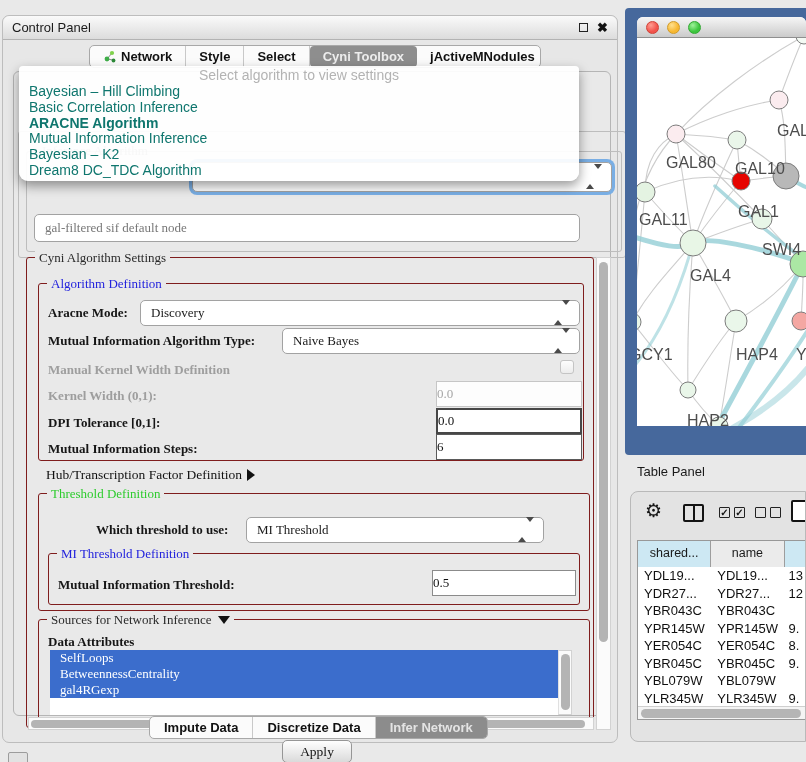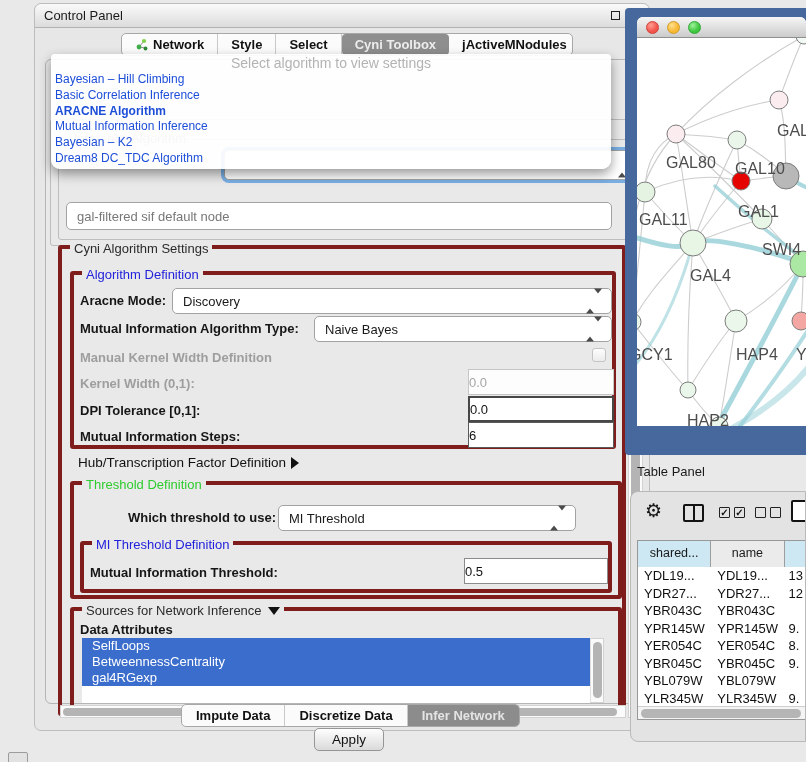--- a/index.html
+++ b/index.html
@@ -5,22 +5,22 @@
   * { margin:0; padding:0; box-sizing:border-box; }
   html,body { width:806px; height:762px; }
   body {
     position:relative; overflow:hidden;
     background:#e9e9e9;
     font-family:"Liberation Sans", sans-serif;
     -webkit-font-smoothing:antialiased;
   }
   
   #control-panel {
-    position:absolute; left:2px; top:3px; width:616px; height:728px;
-    background:#e7e7e7; border:1px solid #bdbdbd; border-radius:7px;margin-left:32px;
+    position:absolute; left:2px; top:15px; width:616px; height:728px;
+    background:#e7e7e7; border:1px solid #bdbdbd; border-radius:7px;
   }
   .cp-titlebar {
     position:absolute; left:0; top:0; right:0; height:24px;
     background:linear-gradient(#fafafa,#dcdcdc);
     border-bottom:1px solid #b3b3b3; border-radius:7px 7px 0 0;
     display:flex; align-items:center; padding:0 9px;
   }
   .cp-title { font-size:13px; color:#1a1a1a; }
   .cp-titlebar-buttons { margin-left:auto; display:flex; align-items:center; gap:9px; }
   .float-btn { width:9px; height:9px; border:1.5px solid #222; background:transparent; }
@@ -34,21 +34,21 @@
   .cp-tab {
     display:flex; align-items:center; gap:5px;
     padding:0 13px; font-size:13px; font-weight:bold; color:#111;
     border-right:1px solid #c9c9c9; white-space:nowrap;
   }
   .cp-tab:last-child { border-right:none; }
   .cp-tab.selected { background:#8e8e8e; color:#ededed; border-radius:4px; border-right:none; margin:0; }
   
   .cp-content {
     position:absolute; left:10px; top:55px; width:598px; height:645px;
-    background:#e9e9e9; border:1px solid #b5b5b5; border-radius:6px;
+    background:#e9e9e9; border:1px solid #b5b5b5; border-radius:6px;font-family:Liberation Serif, serif;
   }
   
   .bg-groupbox { position:absolute; border:1px solid #bdbdbd; border-radius:3px; }
   #bg-inference-label { position:absolute; left:28px; top:71px; font-size:13px; color:#8f8f8f; }
   .combo {
     position:absolute; background:#fff; border:1px solid #a2a2a2; border-radius:5px;
     font-size:13px; color:#1a1a1a; display:flex; align-items:center; padding-left:10px;
   }
   .combo .spin { position:absolute; right:9px; top:50%; transform:translateY(-50%); }
   .spin .up { width:0;height:0;border-left:4px solid transparent;border-right:4px solid transparent;border-bottom:5px solid #4a4a4a; margin-bottom:2px;}
@@ -57,24 +57,24 @@
   #bg-network-combo { left:20px; top:142px; width:546px; height:28px; color:#777; }
   
   #algo-popup {
     position:absolute; left:16px; top:50px; width:560px; height:115px;
     background:rgba(255,255,255,0.93);
     border-radius:4px 4px 9px 9px;
     box-shadow:0 5px 12px rgba(0,0,0,0.40);
     z-index:50; padding-top:1px;
   }
   #algo-popup .placeholder { text-align:center; font-size:14px; color:#b3b3b3; height:17px; line-height:17px; }
-  #algo-popup .popup-item { font-size:12px; color:#1d4ed8; height:15.8px; line-height:15.8px; padding-left:4px; white-space:nowrap; }
+  #algo-popup .popup-item { font-size:14px; color:#0f766e; height:15.8px; line-height:15.8px; padding-left:10px; white-space:nowrap; }
   #algo-popup .popup-item.bold { font-weight:bold; }
   
-  .groupbox { position:absolute; border:4px solid #7f1d1d; border-radius:3px; }
+  .groupbox { position:absolute; border:1px solid #7f1d1d; border-radius:3px; }
   .groupbox > .gb-title {
     position:absolute; top:-8px; left:8px; background:#e9e9e9; padding:0 4px;
     font-size:13px; color:#2a2a2a; white-space:nowrap; display:flex; align-items:center; gap:6px;
   }
   .gb-title.blue  { color:#2222dd; }
   .gb-title.green { color:#2ecc2e; }
   .form-label { position:absolute; font-size:13px; font-weight:bold; color:#161616; white-space:nowrap; }
   .form-label.disabled { color:#9e9e9e; }
   .tfield {
     position:absolute; background:#fff; font-size:13px; color:#111;

